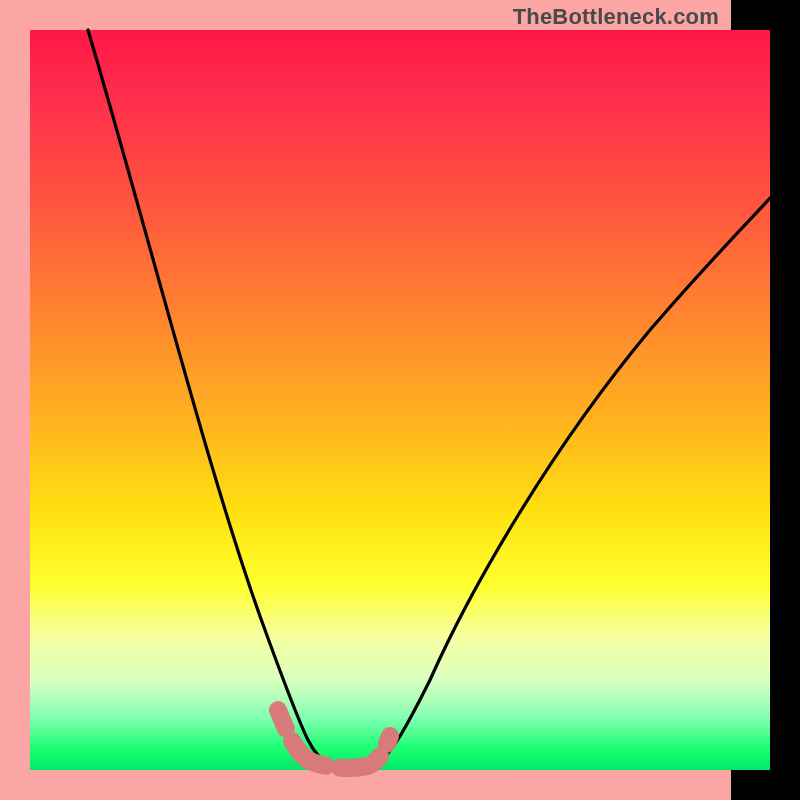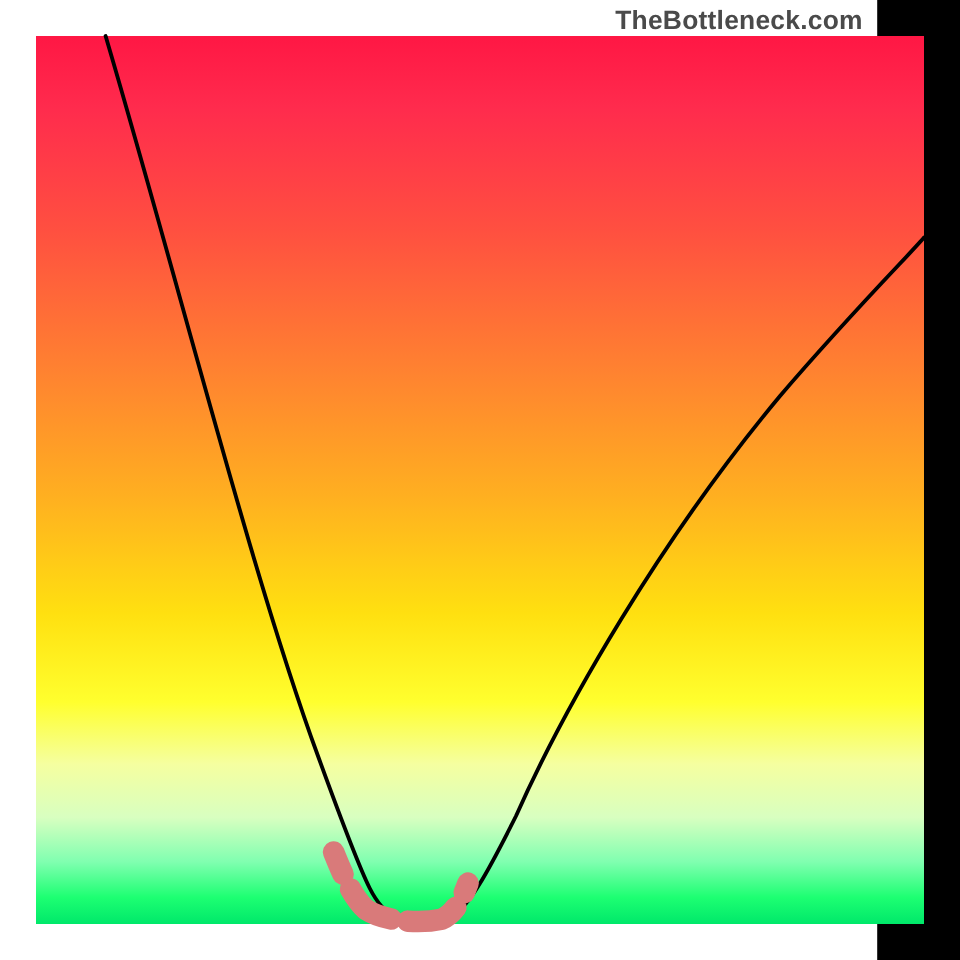--- a/index.html
+++ b/index.html
@@ -8,21 +8,21 @@
     width: 800px;
     height: 800px;
     background: #000;
     font-family: Arial, Helvetica, sans-serif;
     overflow: hidden;
   }
   .frame {
     position: relative;
     width: 731px;
     height: 800px;
-    background: #ffffff;
+    background: #fca5a5;
   }
   .attribution {
     position: absolute;
     top: 4px;
     right: 12px;
     color: #4a4a4a;
     font-size: 22px;
     font-weight: 600;
     letter-spacing: 0.2px;
     z-index: 10;

